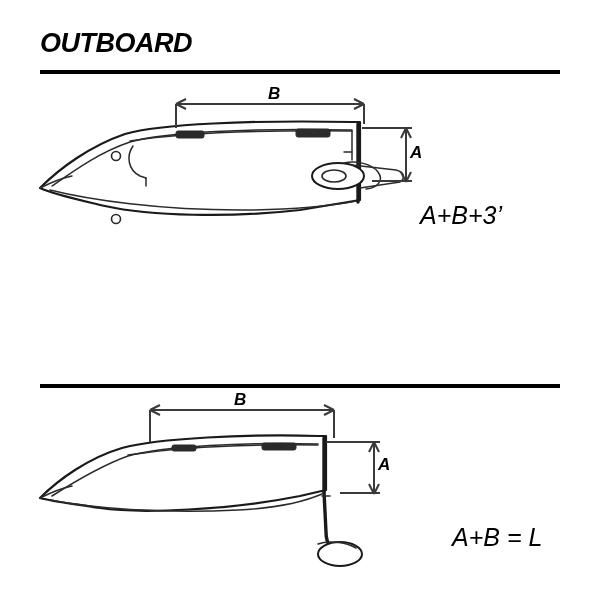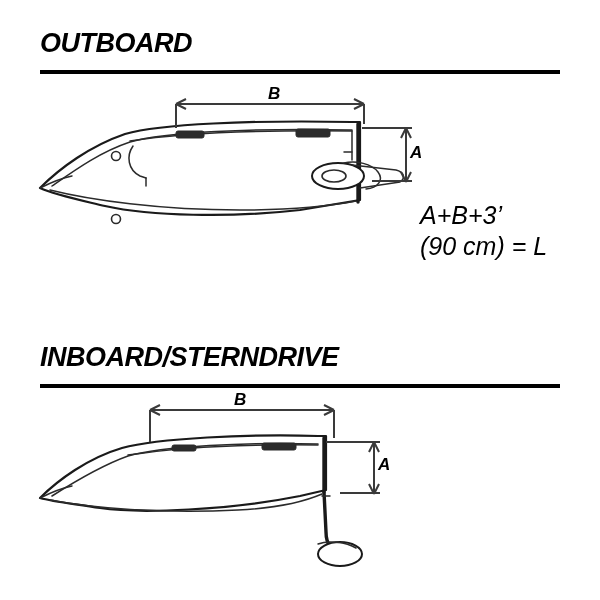--- a/index.html
+++ b/index.html
@@ -183,27 +183,25 @@
         <path class="dimline" d="M 372,181 L 412,181"></path>
       </svg>
     </div>
 
     <div class="dim-label" style="left:268px; top:84px;">B</div>
 
     <div class="dim-label" style="left:410px; top:143px;">A</div>
 
     <div class="formula" id="formula-outboard">
       <div>A+B+3’</div>
-      <div>(90 cm) = L</div>
     </div>
   </div>
 
   <div class="section" id="section-inboard">
 
-    <div class="section-title" id="title-inboard">INBOARD/STERNDRIVE</div>
     <div class="title-rule" id="rule-inboard"></div>
 
     <div class="svg-wrap">
       <svg width="600" height="300" viewBox="0 0 600 300" aria-hidden="true">
 
         <path class="hull-outline" d="
           M 40,198
           C 58,180 88,158 122,148
           C 158,138 248,134 318,136
           L 326,136
@@ -248,15 +246,16 @@
         <path class="dimline" d="M 374,194 L 369,184 M 374,194 L 379,184"></path>
         <path class="dimline" d="M 326,142 L 380,142"></path>
         <path class="dimline" d="M 340,193 L 380,193"></path>
       </svg>
     </div>
 
     <div class="dim-label" style="left:234px; top:90px;">B</div>
 
     <div class="dim-label" style="left:378px; top:155px;">A</div>
 
+    <div class="formula" id="formula-inboard">A+B  = L</div>
   </div>
 
 </div>
 
 </body></html>

